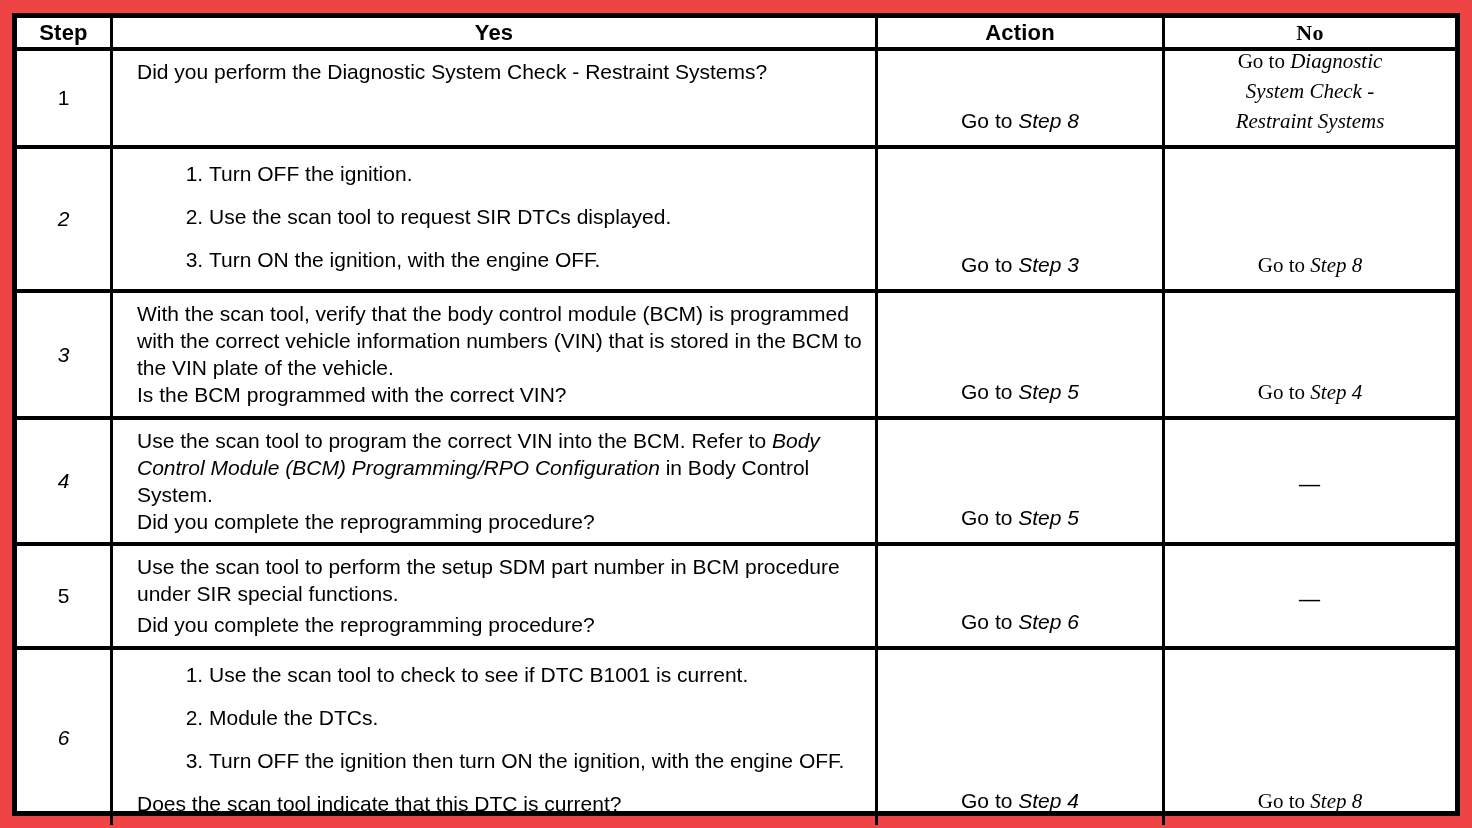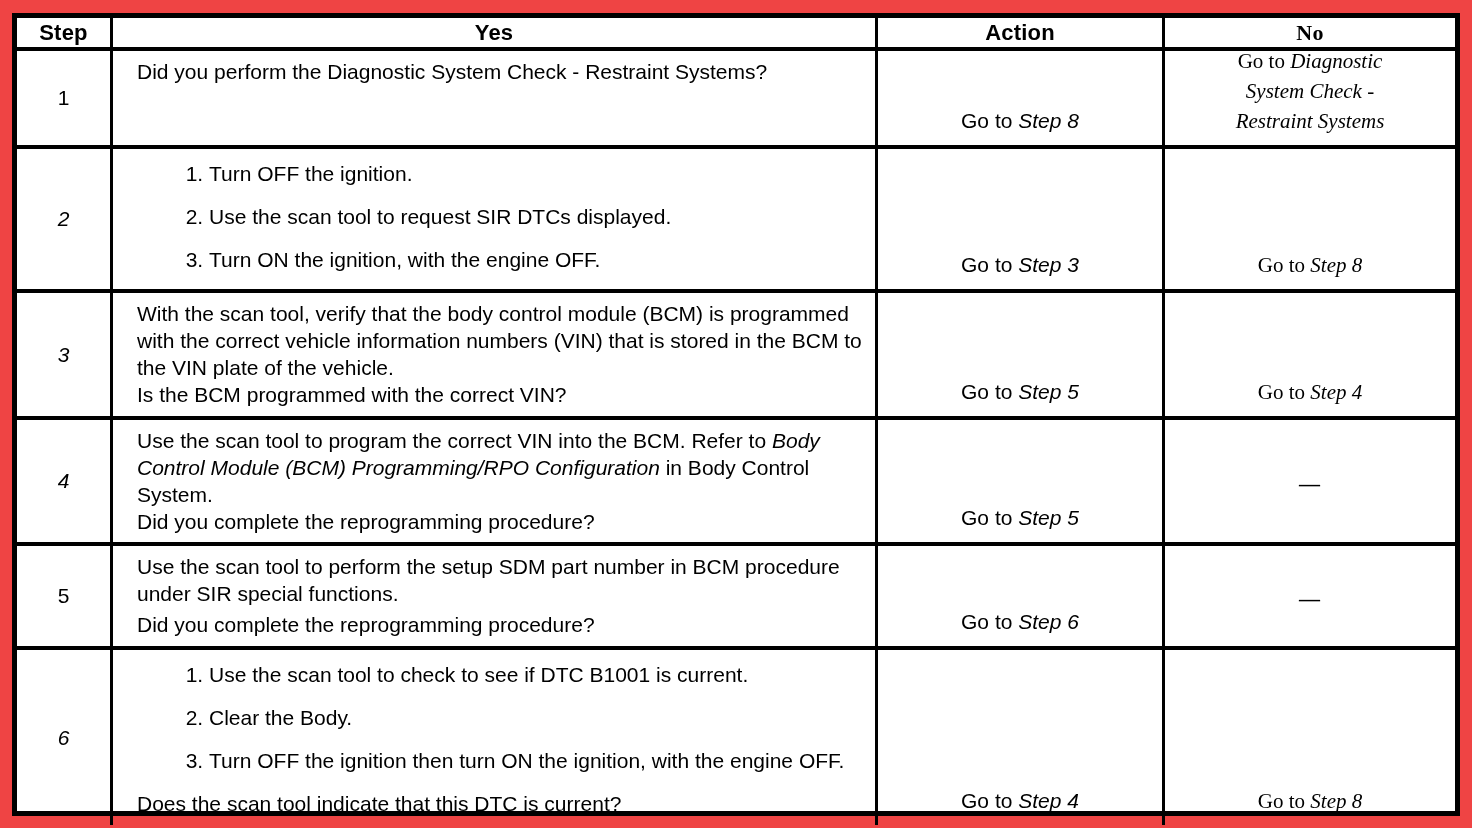--- a/index.html
+++ b/index.html
@@ -198,21 +198,21 @@
   </div>
 
   <div class="t-row">
     <div class="cell step-cell">
       <span class="it">6</span>
     </div>
     <div class="cell action-cell">
 
       <ol>
               <li>Use the scan tool to check to see if DTC B1001 is current.</li>
-              <li>Clear the Body.</li>
+              <li>Module the DTCs.</li>
               <li>Turn OFF the ignition then turn ON the ignition, with the engine OFF.</li>
             </ol>
       <div class="action-question">Does the scan tool indicate that this DTC is current?</div>
     </div>
     <div class="cell answer-cell">
       <div class="answer-text"><span>Go to </span><span class="it">Step 4</span></div>
     </div>
     <div class="cell answer-cell">
       <div class="answer-text"><span>Go to </span><span class="it">Step 8</span></div>
     </div>

